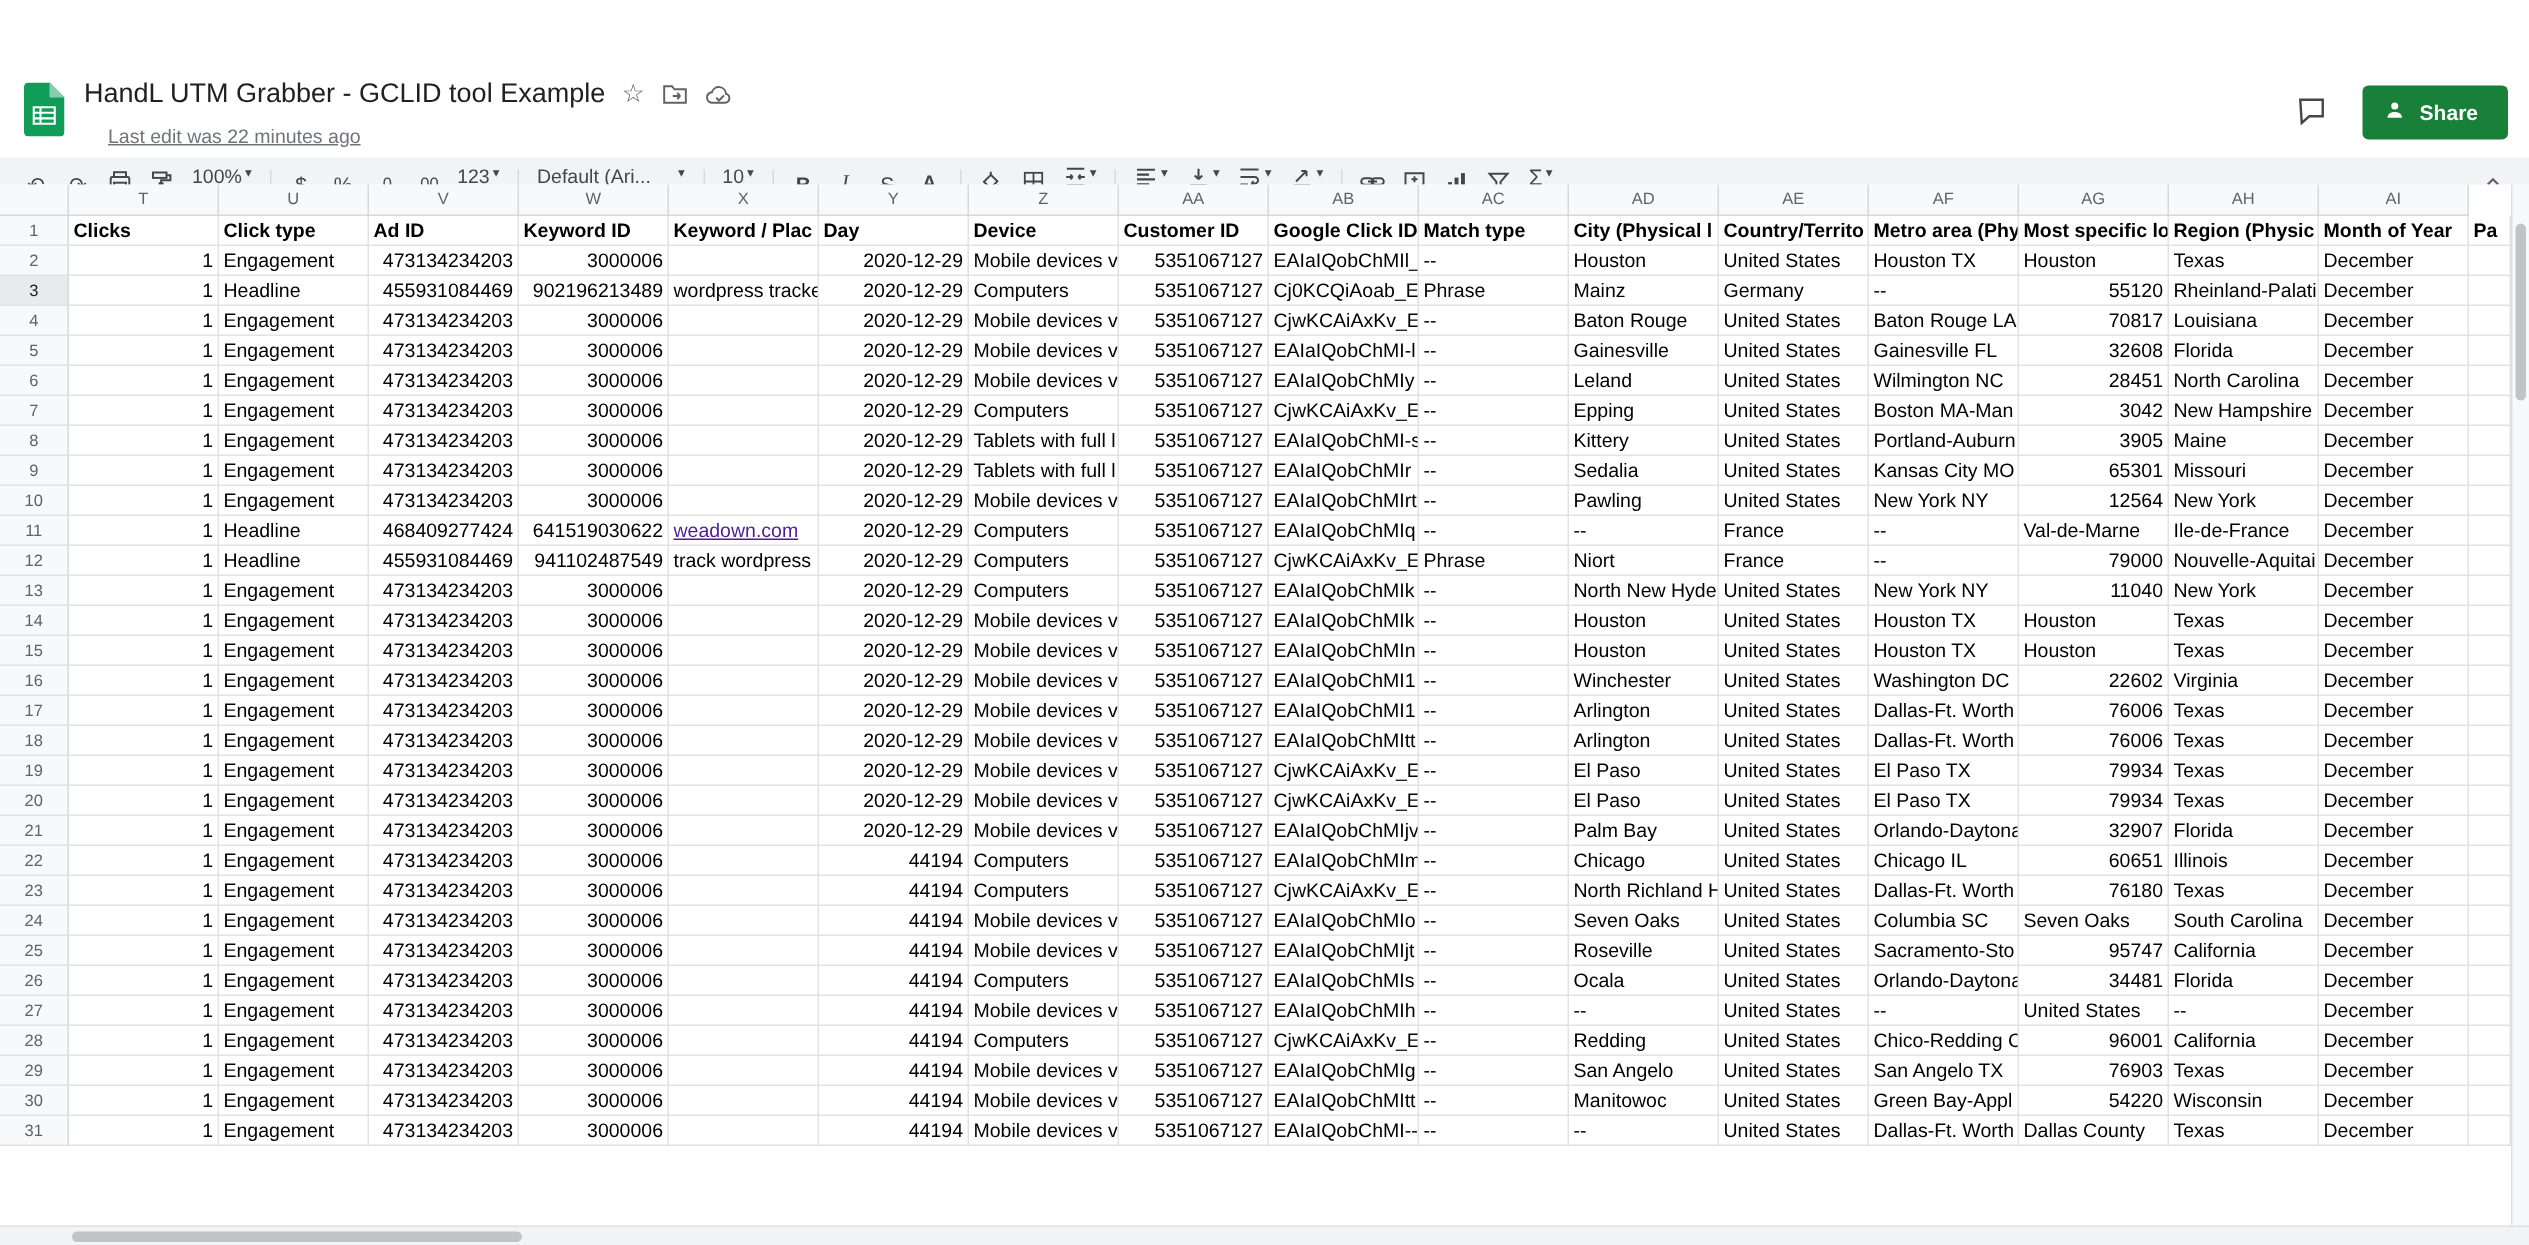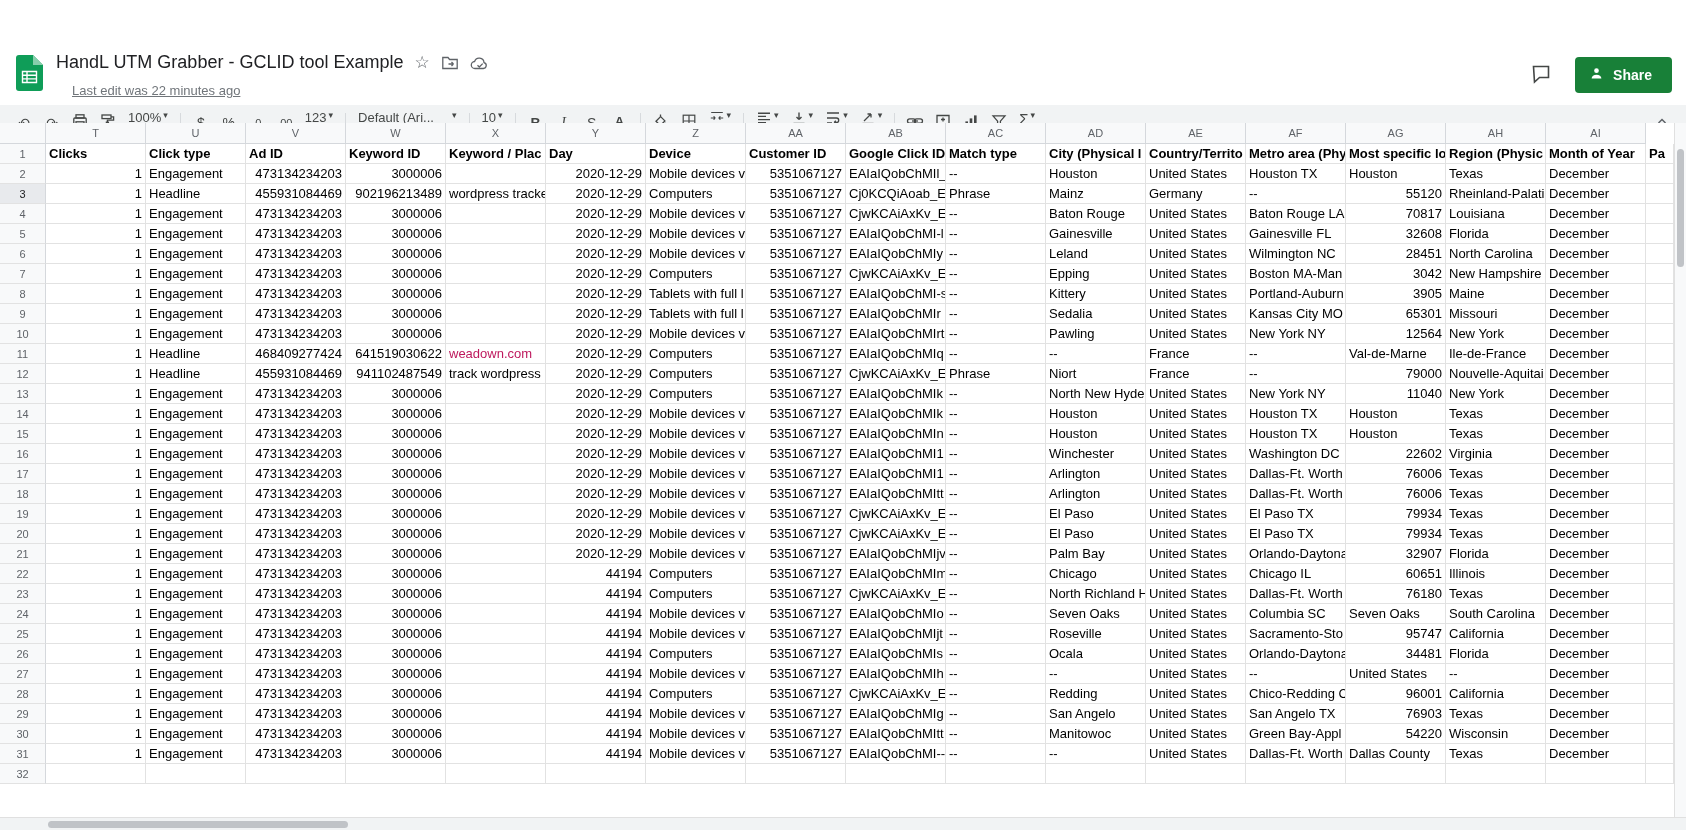--- a/index.html
+++ b/index.html
@@ -68,21 +68,21 @@
     color:#5f6368; font-size:11px; display:flex; align-items:center; justify-content:center;
   }
   .gutter.hl { background:#e8eaed; color:#202124; }
   .cell {
     flex:0 0 100px; border-right:1px solid #e2e2e2; border-bottom:1px solid #e2e2e2;
     font-size:13px; line-height:19px; color:#000; padding:0 3px; overflow:hidden; white-space:nowrap;
   }
   .cell.last { flex:1 1 auto; }
   .cell.num { text-align:right; }
   .cell.b { font-weight:bold; }
-  .cell.link { color:#be185d; }
+  .cell.link { color:#4c1d95; text-decoration:underline; }
 
   
   .vscroll { position:absolute; top:123px; right:0; width:12px; bottom:13px; background:#f8f9fa; border-left:1px solid #e0e0e0; }
   .vthumb { position:absolute; left:2px; top:26px; width:7px; height:118px; border-radius:4px; background:#c0c3c7; }
   .bottom-bar { position:absolute; left:0; right:0; bottom:0; height:13px; background:#f1f3f4; border-top:1px solid #e0e0e0; }
   .hthumb { position:absolute; left:48px; top:3px; width:300px; height:7px; border-radius:4px; background:#c0c3c7; }
 </style>
 </head>
 <body>
 
@@ -949,40 +949,20 @@
         <div class="cell">EAIaIQobChMI--</div>
         <div class="cell">--</div>
         <div class="cell">--</div>
         <div class="cell">United States</div>
         <div class="cell">Dallas-Ft. Worth</div>
         <div class="cell">Dallas County</div>
         <div class="cell">Texas</div>
         <div class="cell">December</div>
         <div class="cell last"></div>
       </div>
-      <div class="row">
-        <div class="gutter">32</div>
-        <div class="cell"></div>
-        <div class="cell"></div>
-        <div class="cell"></div>
-        <div class="cell"></div>
-        <div class="cell"></div>
-        <div class="cell"></div>
-        <div class="cell"></div>
-        <div class="cell"></div>
-        <div class="cell"></div>
-        <div class="cell"></div>
-        <div class="cell"></div>
-        <div class="cell"></div>
-        <div class="cell"></div>
-        <div class="cell"></div>
-        <div class="cell"></div>
-        <div class="cell"></div>
-        <div class="cell last"></div>
-      </div>
     </div>
 </div>
 
 <div class="vscroll">
   <div class="vthumb"></div>
 </div>
 <div class="bottom-bar">
   <div class="hthumb"></div>
 </div>
 

